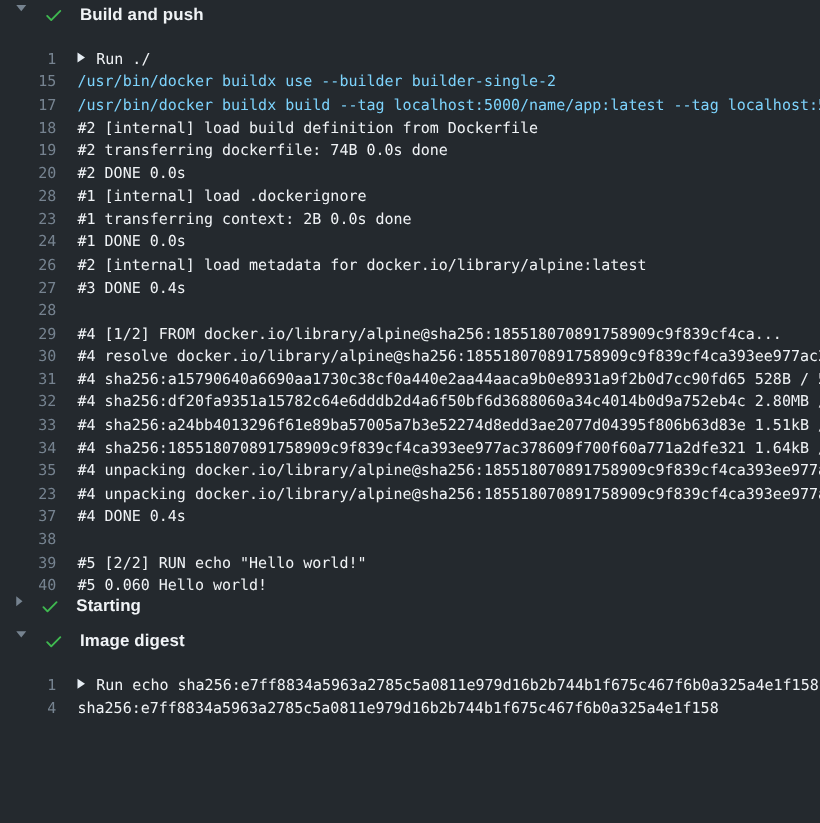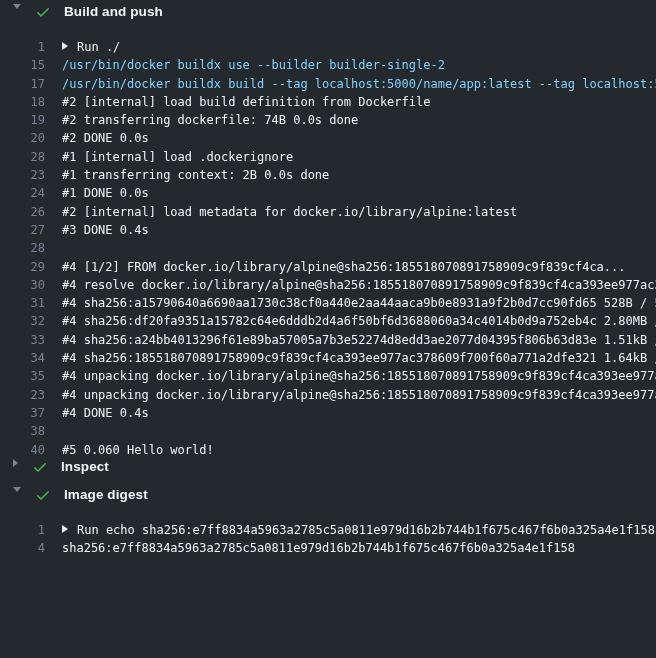--- a/index.html
+++ b/index.html
@@ -127,31 +127,32 @@
         <div class="row"><span class="num">29</span><span class="txt">#4 [1/2] FROM docker.io/library/alpine@sha256:185518070891758909c9f839cf4ca...</span></div>
         <div class="row"><span class="num">30</span><span class="txt">#4 resolve docker.io/library/alpine@sha256:185518070891758909c9f839cf4ca393ee977ac3</span></div>
         <div class="row"><span class="num">31</span><span class="txt">#4 sha256:a15790640a6690aa1730c38cf0a440e2aa44aaca9b0e8931a9f2b0d7cc90fd65 528B / 5</span></div>
         <div class="row"><span class="num">32</span><span class="txt">#4 sha256:df20fa9351a15782c64e6dddb2d4a6f50bf6d3688060a34c4014b0d9a752eb4c 2.80MB /</span></div>
         <div class="row"><span class="num">33</span><span class="txt">#4 sha256:a24bb4013296f61e89ba57005a7b3e52274d8edd3ae2077d04395f806b63d83e 1.51kB /</span></div>
         <div class="row"><span class="num">34</span><span class="txt">#4 sha256:185518070891758909c9f839cf4ca393ee977ac378609f700f60a771a2dfe321 1.64kB /</span></div>
         <div class="row"><span class="num">35</span><span class="txt">#4 unpacking docker.io/library/alpine@sha256:185518070891758909c9f839cf4ca393ee977a</span></div>
         <div class="row"><span class="num">23</span><span class="txt">#4 unpacking docker.io/library/alpine@sha256:185518070891758909c9f839cf4ca393ee977a</span></div>
         <div class="row"><span class="num">37</span><span class="txt">#4 DONE 0.4s</span></div>
         <div class="row"><span class="num">38</span><span class="txt"></span></div>
+        <div class="row"><span class="num">39</span><span class="txt">#5 [2/2] RUN echo "Hello world!"</span></div>
         <div class="row"><span class="num">40</span><span class="txt">#5 0.060 Hello world!</span></div>
       </div>
   </div>
 
   <div>
     <div class="section-header">
       <span class="tri right"></span>
       <svg class="check" viewBox="0 0 16 16">
         <path fill="#3fb950" d="M13.78 4.22a.75.75 0 0 1 0 1.06l-7.25 7.25a.75.75 0 0 1-1.06 0L2.22 9.28a.75.75 0 1 1 1.06-1.06L6 10.94l6.72-6.72a.75.75 0 0 1 1.06 0Z"></path>
       </svg>
-      <span class="step-title">Inspect</span>
+      <span class="step-title">Starting</span>
     </div>
   </div>
 
   <div>
     <div class="section-header">
       <span class="tri down"></span>
       <svg class="check" viewBox="0 0 16 16">
         <path fill="#3fb950" d="M13.78 4.22a.75.75 0 0 1 0 1.06l-7.25 7.25a.75.75 0 0 1-1.06 0L2.22 9.28a.75.75 0 1 1 1.06-1.06L6 10.94l6.72-6.72a.75.75 0 0 1 1.06 0Z"></path>
       </svg>
       <span class="step-title">Image digest</span>

